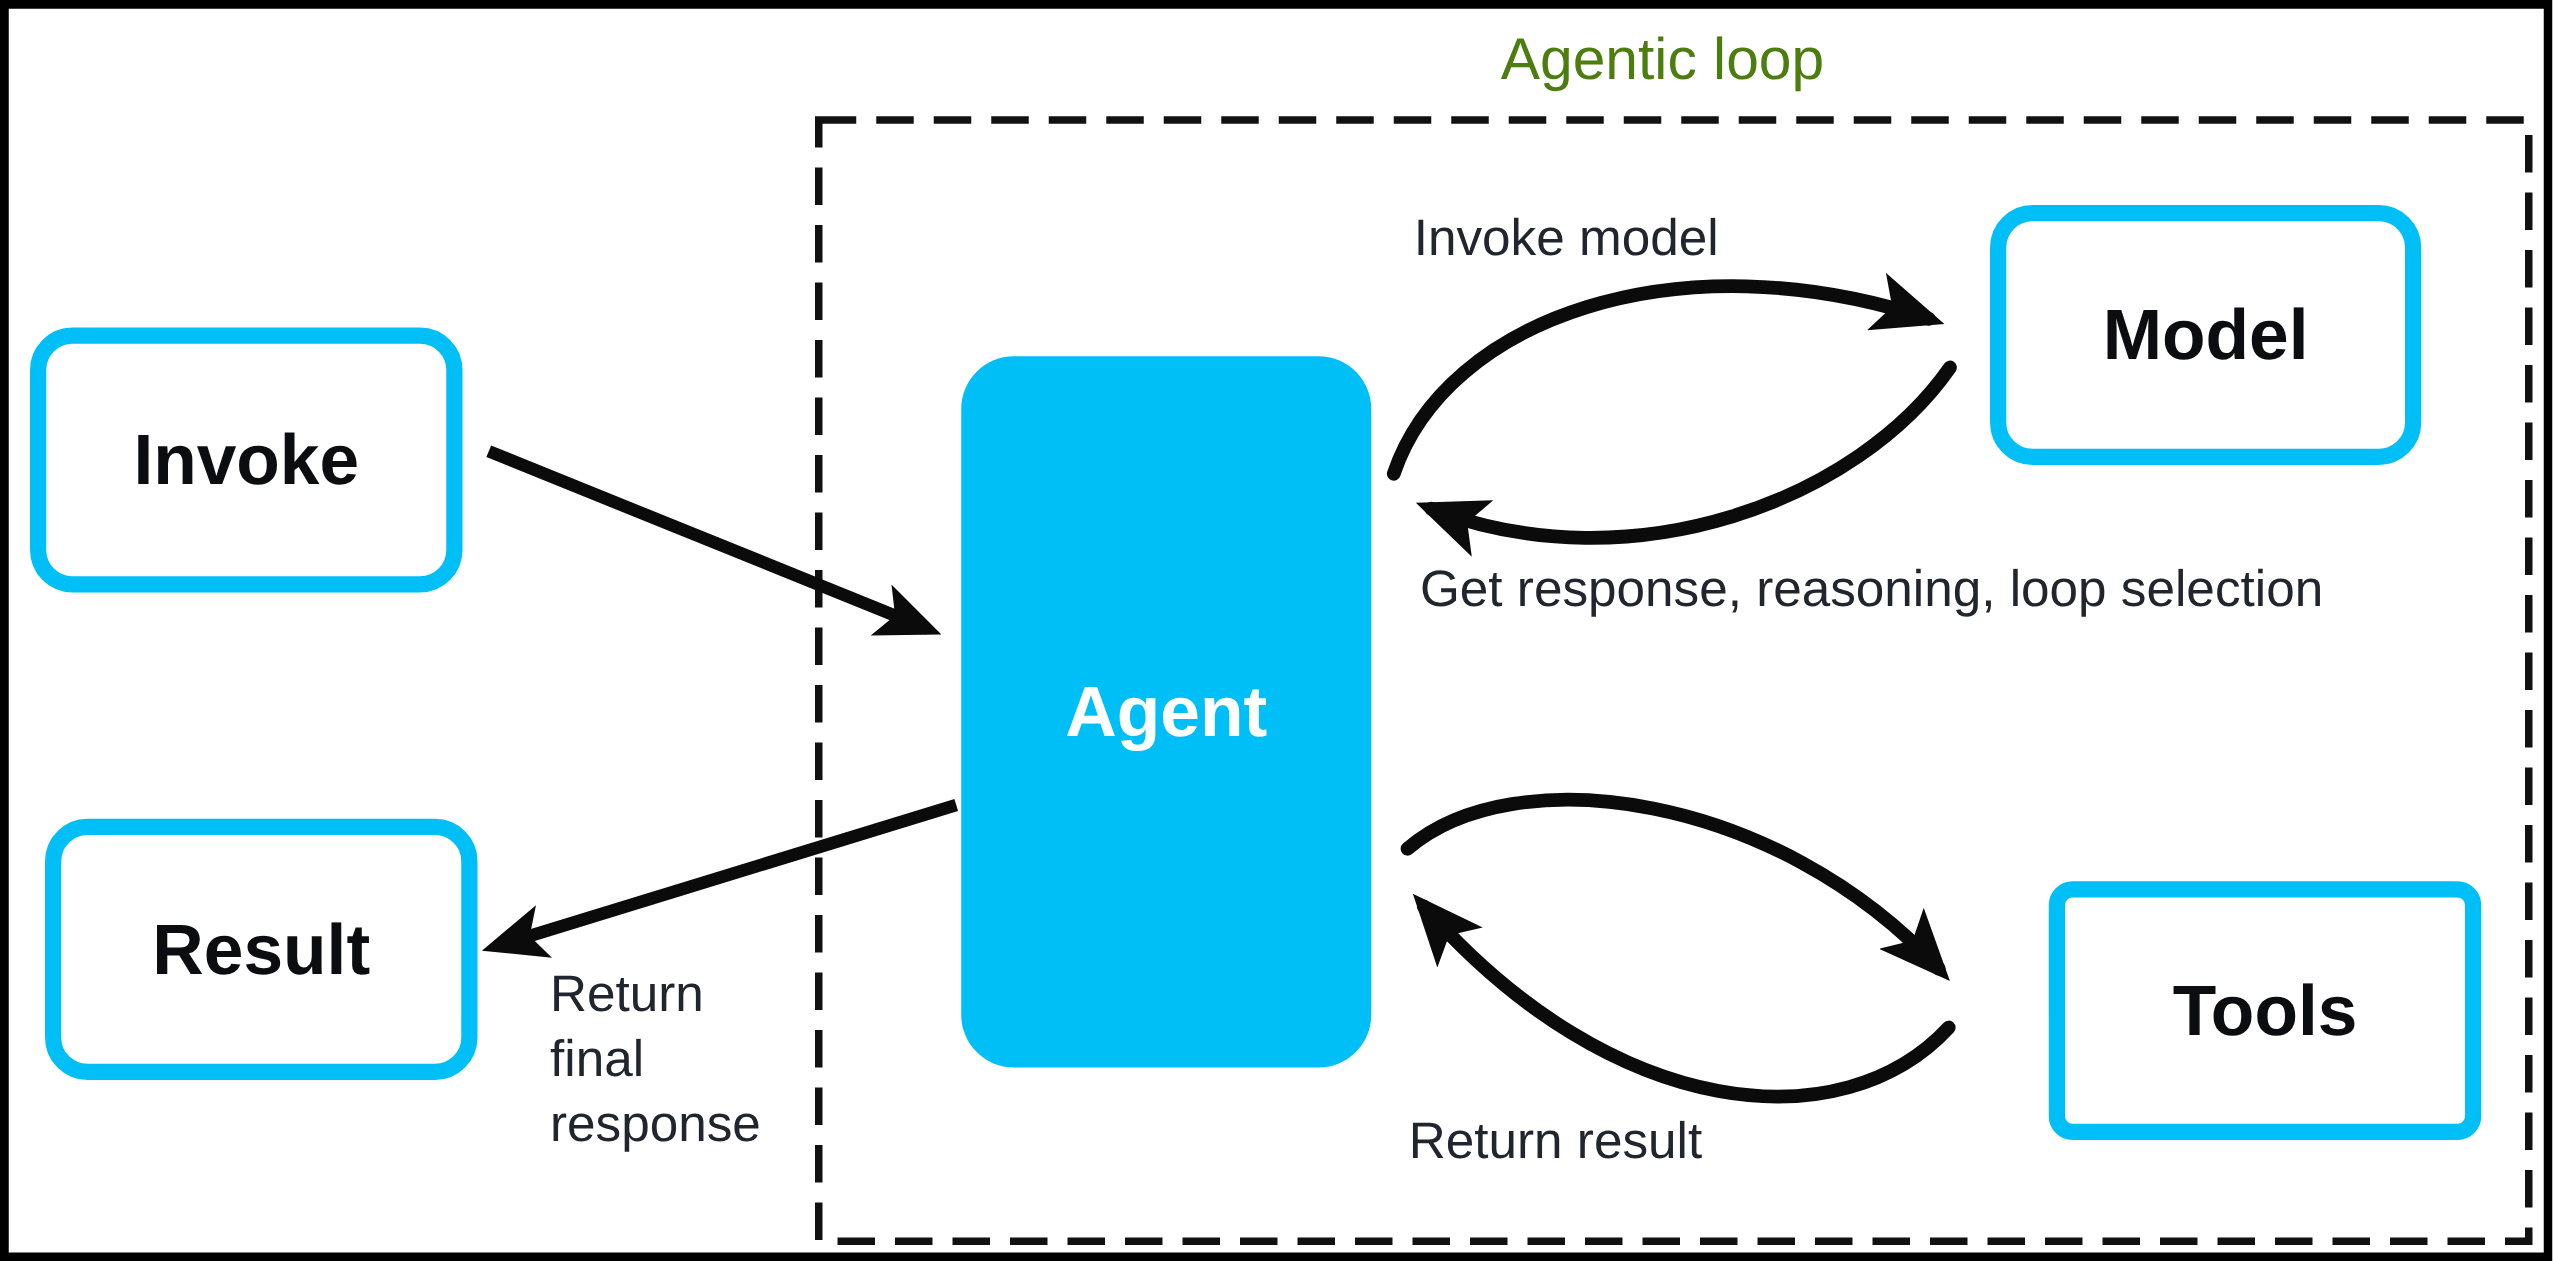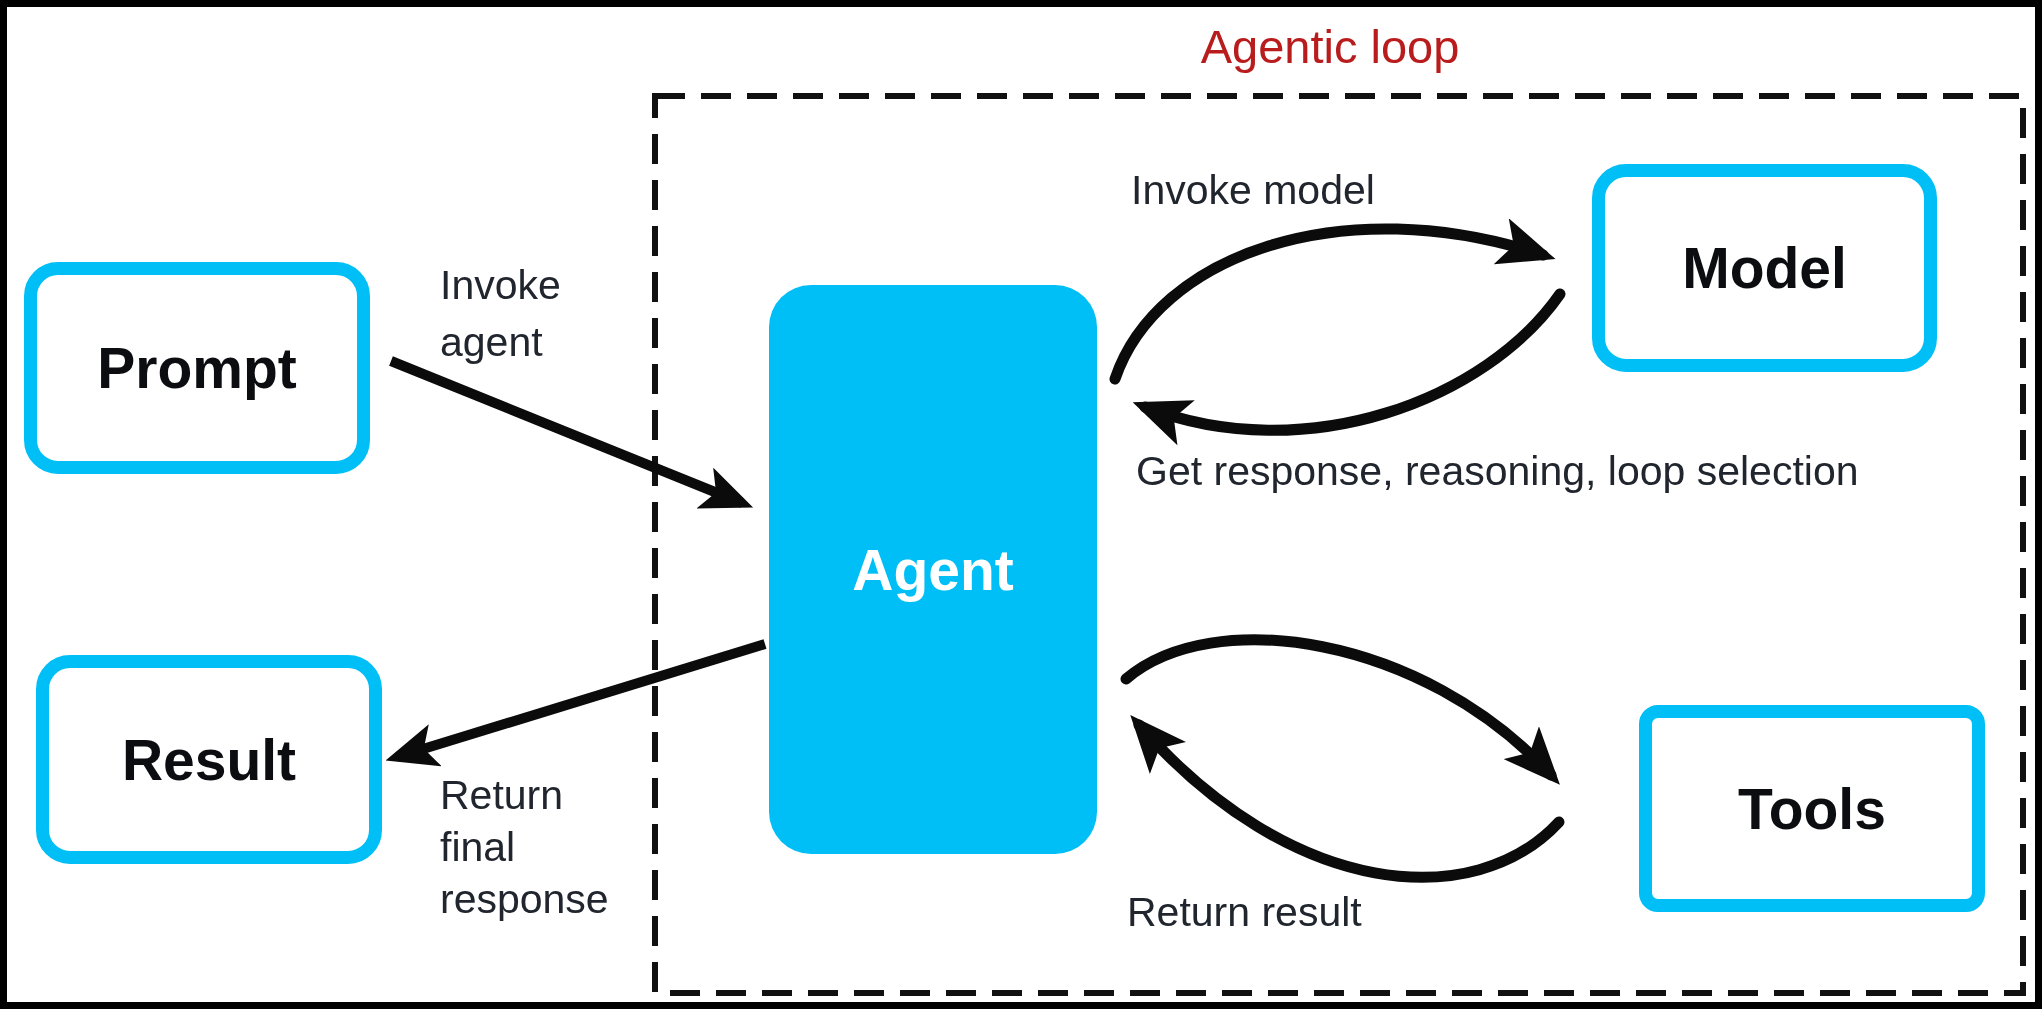--- a/index.html
+++ b/index.html
@@ -36,21 +36,21 @@
     position:absolute;
     color:#21262e;
     font-size:41px;
     line-height:54px;
     white-space:pre-line;
   }
   .label.center{text-align:left;}
   .title{
     position:absolute;
     font-size:47px;
-    color:#b91c1c;
+    color:#4d7c0f;
     text-align:center;
   }
 </style>
 </head>
 <body>
 
 <div class="canvas">
 
   <svg class="connectors" viewBox="0 0 2042 1009" xmlns="http://www.w3.org/2000/svg">
     <defs>
@@ -69,32 +69,30 @@
 
     <path d="M 1553,287 C 1480,392 1300,462 1138,400" fill="none" stroke="#0b0b0b" stroke-width="11" stroke-linecap="round" marker-end="url(#ah)"></path>
 
     <path d="M 1119,672 C 1205,598 1415,628 1544,768" fill="none" stroke="#0b0b0b" stroke-width="11" stroke-linecap="round" marker-end="url(#ah)"></path>
 
     <path d="M 1552,815 C 1468,906 1285,892 1132,718" fill="none" stroke="#0b0b0b" stroke-width="11" stroke-linecap="round" marker-end="url(#ah)"></path>
   </svg>
 
   <div class="title" style="left:1123px;top:12px;width:400px;">Agentic loop</div>
 
-  <div class="node outline" style="left:17px;top:255px;width:346px;height:212px;">Prompt</div>
+  <div class="node outline" style="left:17px;top:255px;width:346px;height:212px;">Invoke</div>
 
   <div class="node outline" style="left:17px;top:648px;width:346px;height:209px;margin-left:12px;">Result</div>
 
   <div class="node solid" style="left:762px;top:278px;width:328px;height:569px;">Agent</div>
 
   <div class="node outline" style="left:1585px;top:157px;width:345px;height:208px;">Model</div>
 
   <div class="node outline" style="left:1632px;top:698px;width:346px;height:207px;border-radius:19px;">Tools</div>
 
-  <div class="label" style="left:433px;top:250px;line-height:57px;">Invoke
-agent</div>
 
   <div class="label" style="left:433px;top:762px;line-height:52px;">Return
 final
 response</div>
 
   <div class="label center" style="left:1124px;top:156px;width:400px;">Invoke model</div>
 
   <div class="label center" style="left:1129px;top:437px;width:800px;">Get response, reasoning, loop selection</div>
 
 

